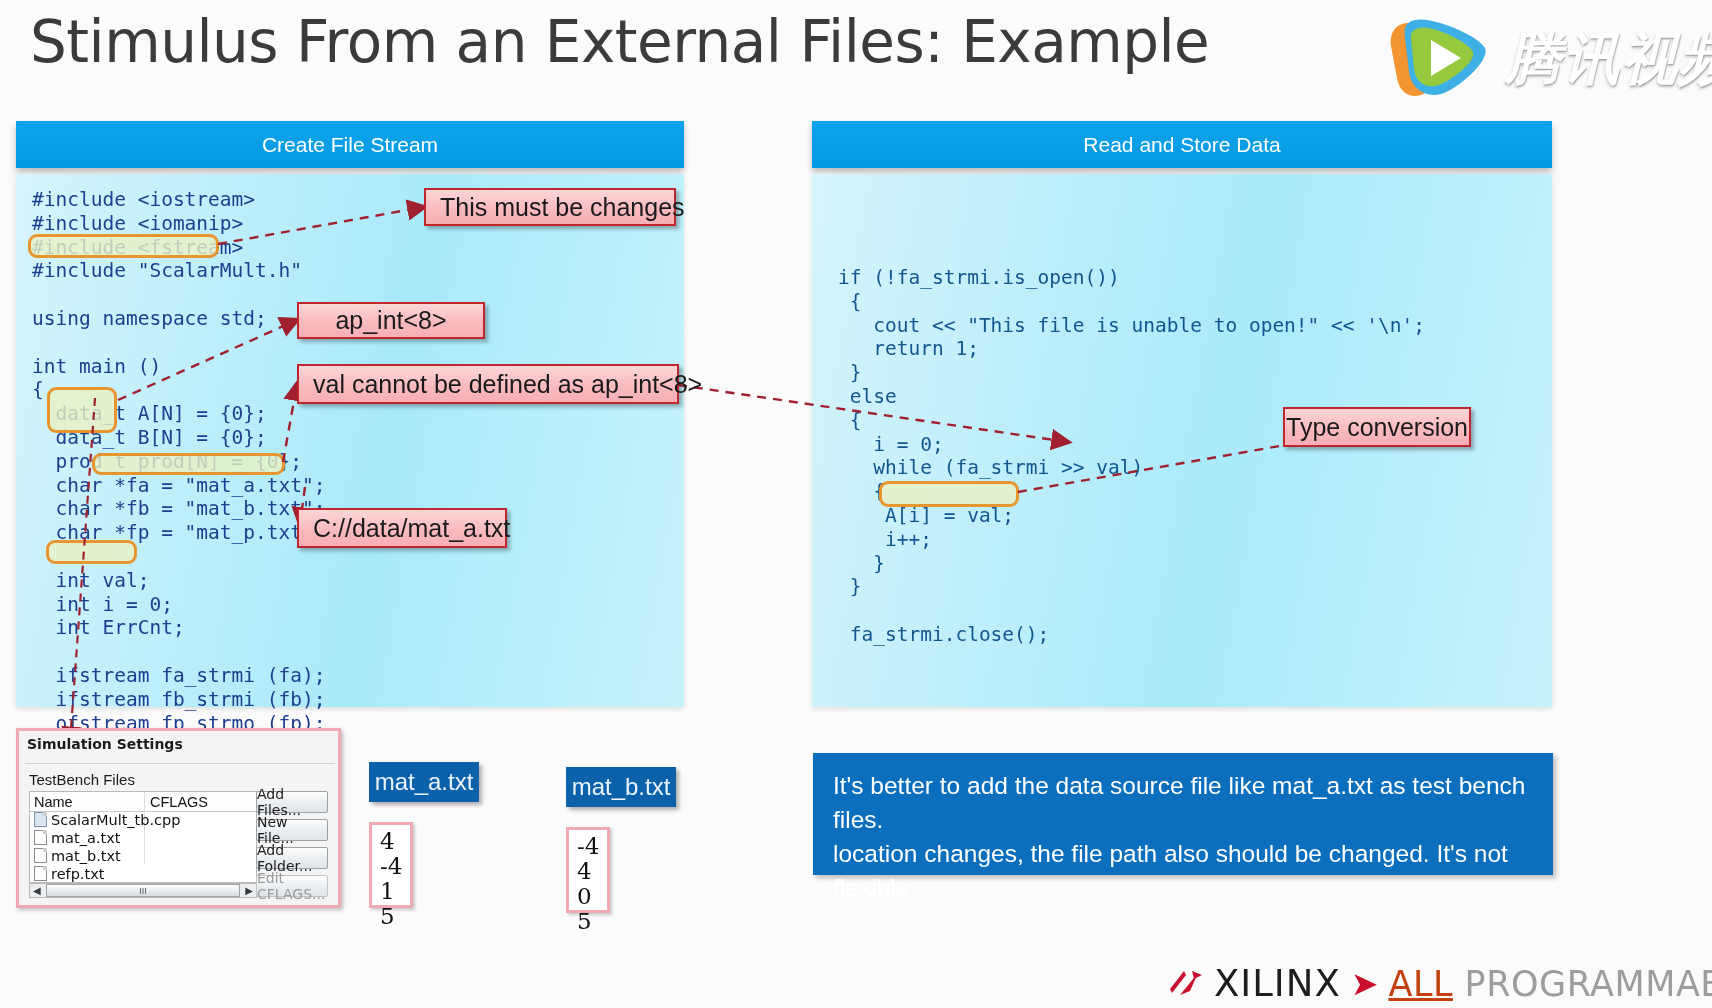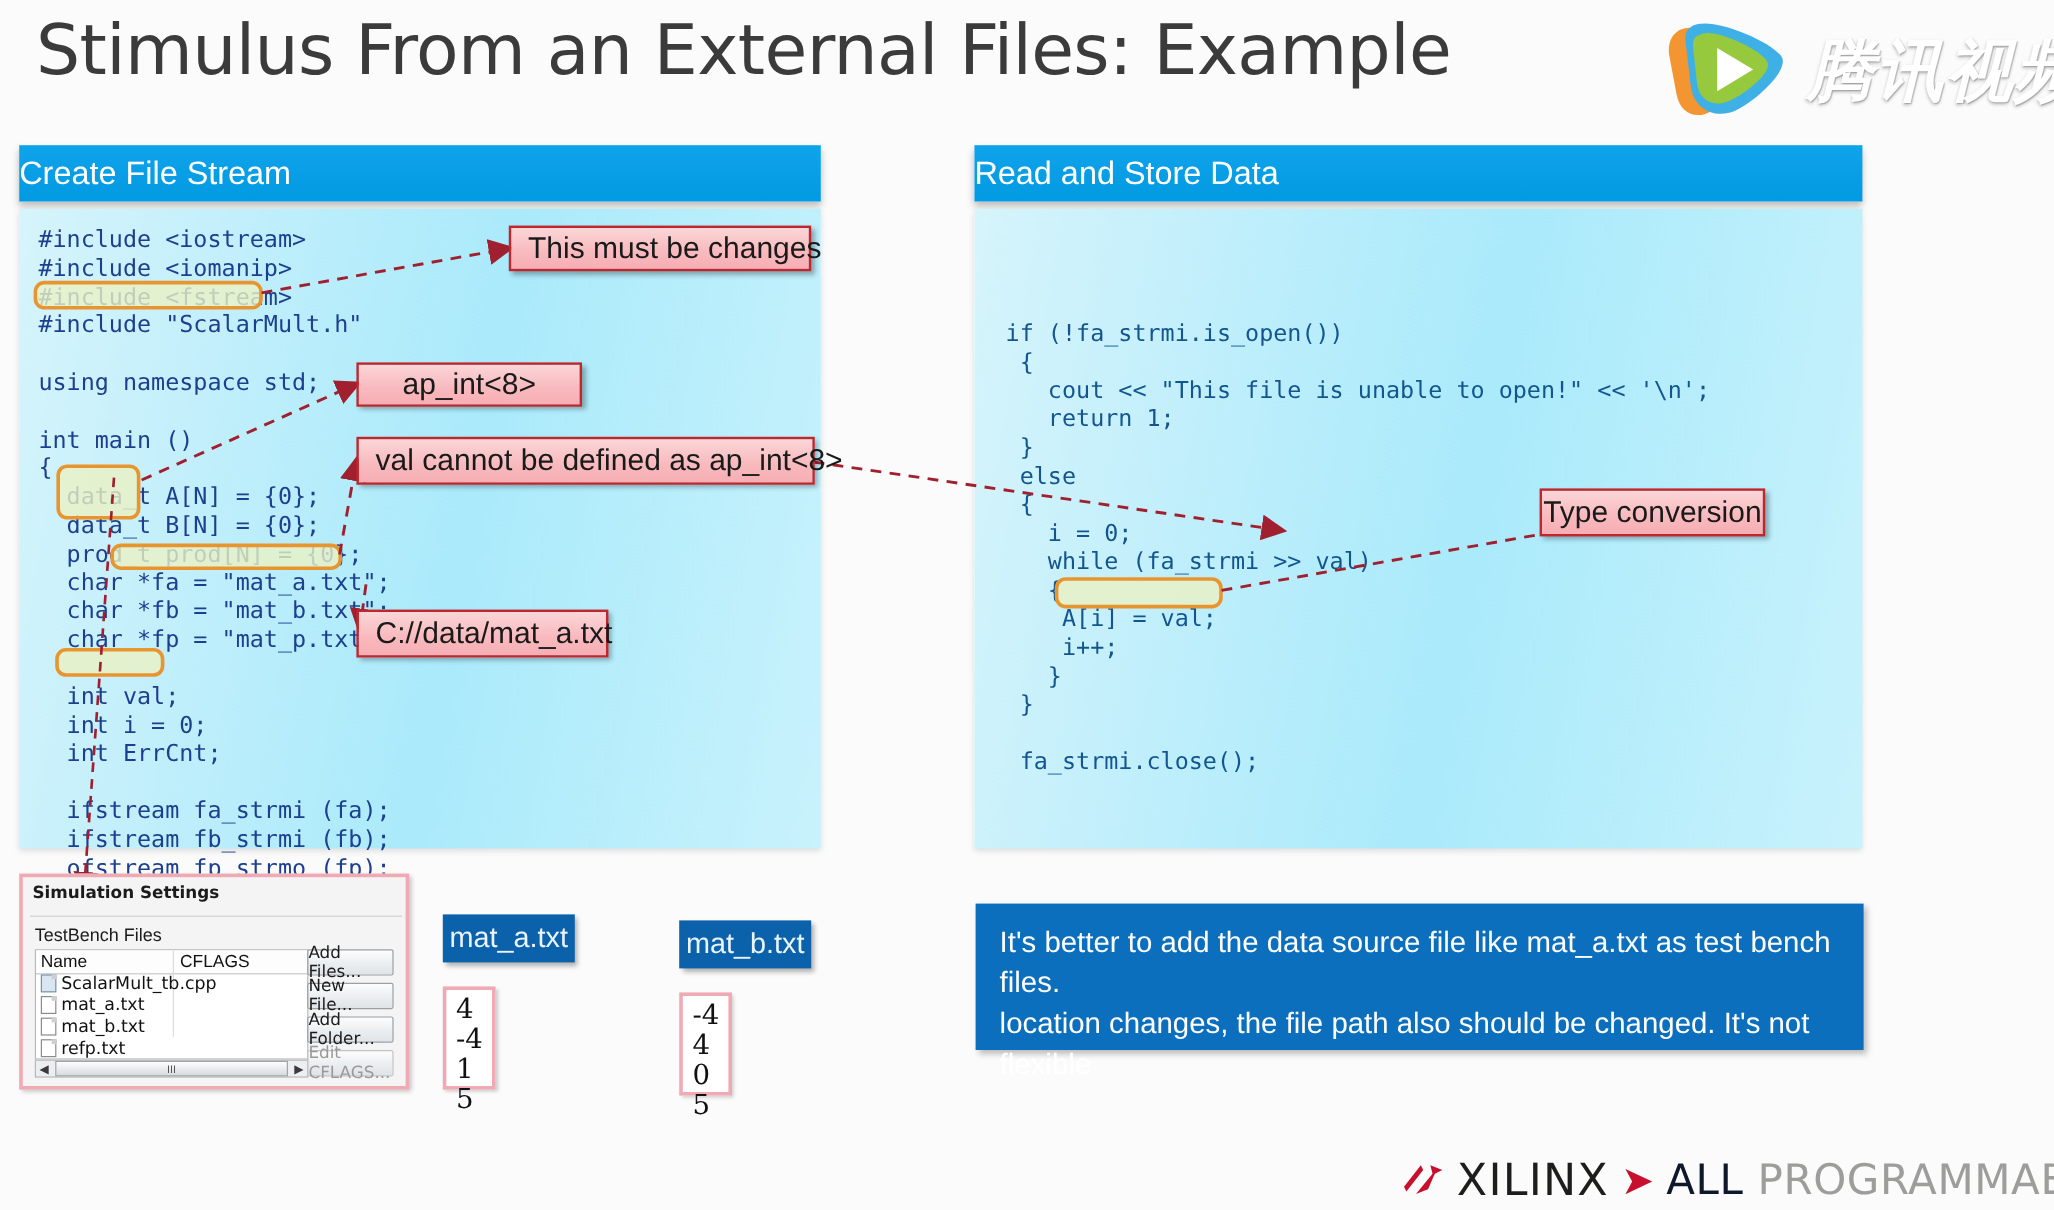--- a/index.html
+++ b/index.html
@@ -30,22 +30,22 @@
     font-style:italic;letter-spacing:2px;
     text-shadow:0 2px 3px rgba(0,0,0,0.28), 1px 1px 0 #d8d8d8;
     white-space:nowrap;
   }
 
   
   .panel-header{
     position:absolute;
     background:linear-gradient(180deg,#0fa3ea 0%, #029ae2 100%);
     color:#ffffff;
-    display:flex;align-items:center;
-    font-size:27px;
+    display:flex;align-items:center;justify-content:center;
+    font-size:21px;
     box-shadow:0 4px 6px rgba(0,0,0,0.26);
   }
   .panel-body{
     position:absolute;
     background:linear-gradient(100deg,#d6f4fb 0%, #bdeefb 30%, #aaeafb 55%, #c8f2fc 100%);
     box-shadow:0 2px 5px rgba(0,0,0,0.12);
   }
   .code{
     position:absolute;
     font-family:"DejaVu Sans Mono", monospace;
@@ -174,21 +174,21 @@
     font-family:"DejaVu Sans", sans-serif;
   }
   .btn.dim{color:#9a9a9a;}
 
   
   .xilinx{position:absolute;left:1170px;top:962px;display:flex;align-items:center;gap:10px;}
   .xlogo{width:34px;height:30px;position:relative;}
   .xname{font-size:37px;color:#1d1d1b;letter-spacing:1px;font-family:"DejaVu Sans", sans-serif;}
   .xarrow{color:#c8102e;font-size:33px;}
   .xtag{font-size:35px;color:#9d9d9c;letter-spacing:0.5px;font-family:"DejaVu Sans", sans-serif;white-space:nowrap;}
-  .xtag b{color:#0f172a;font-weight:400;}
+  .xtag b{color:#c2410c;font-weight:400;text-decoration:underline;}
 
   svg.arrows{position:absolute;left:0;top:0;width:1712px;height:1008px;pointer-events:none;}
 </style>
 </head>
 <body>
 
 <div id="stage">
 
   <div class="slide-title">Stimulus From an External Files: Example</div>
 

